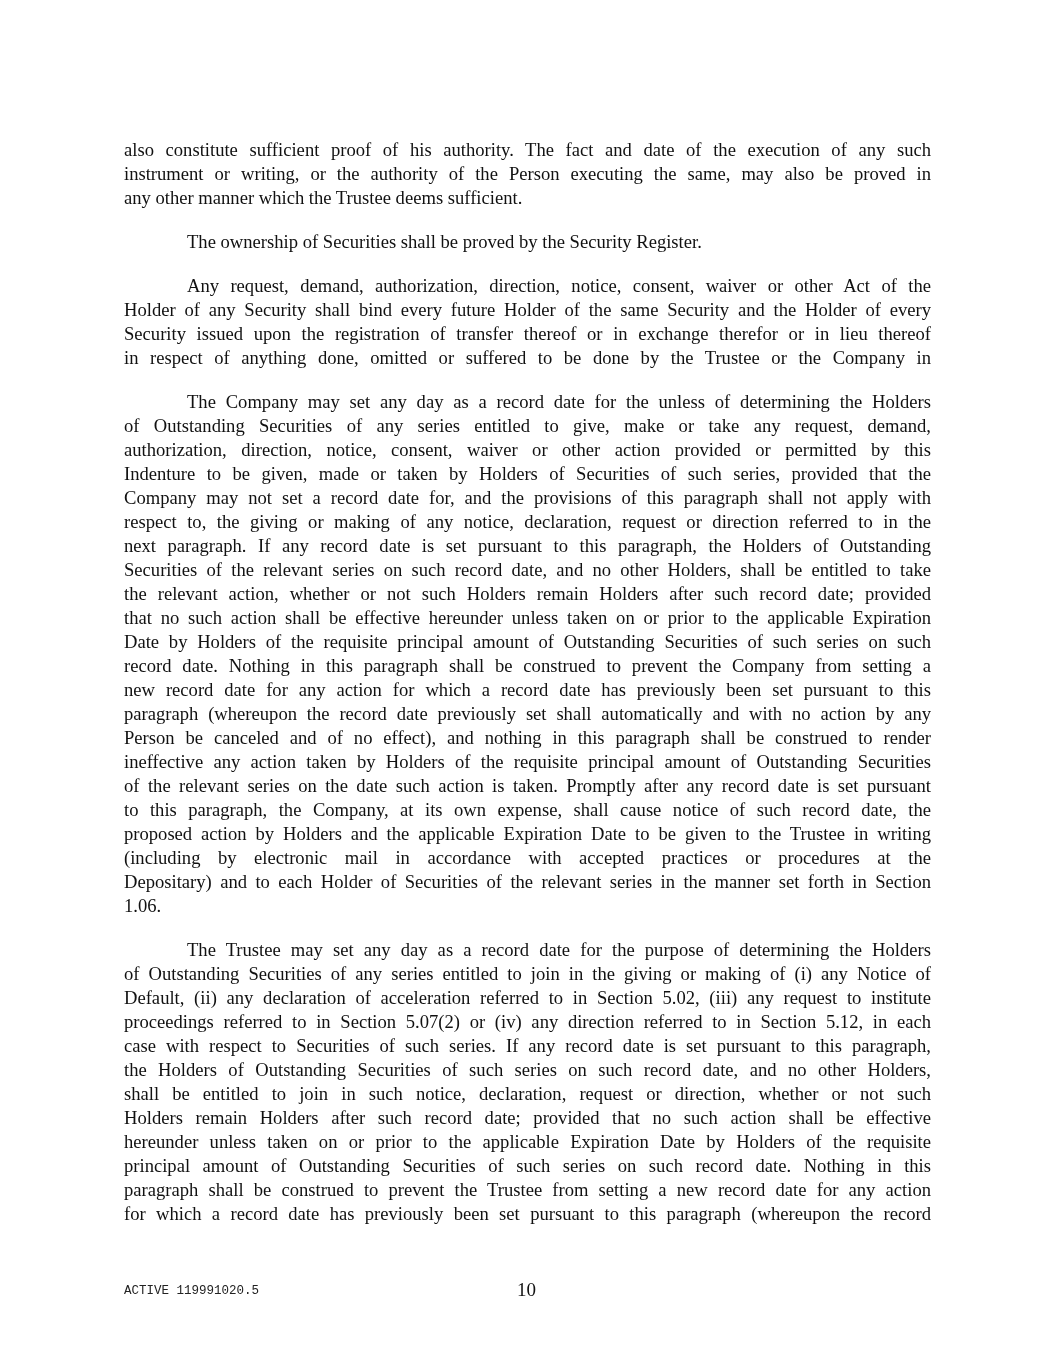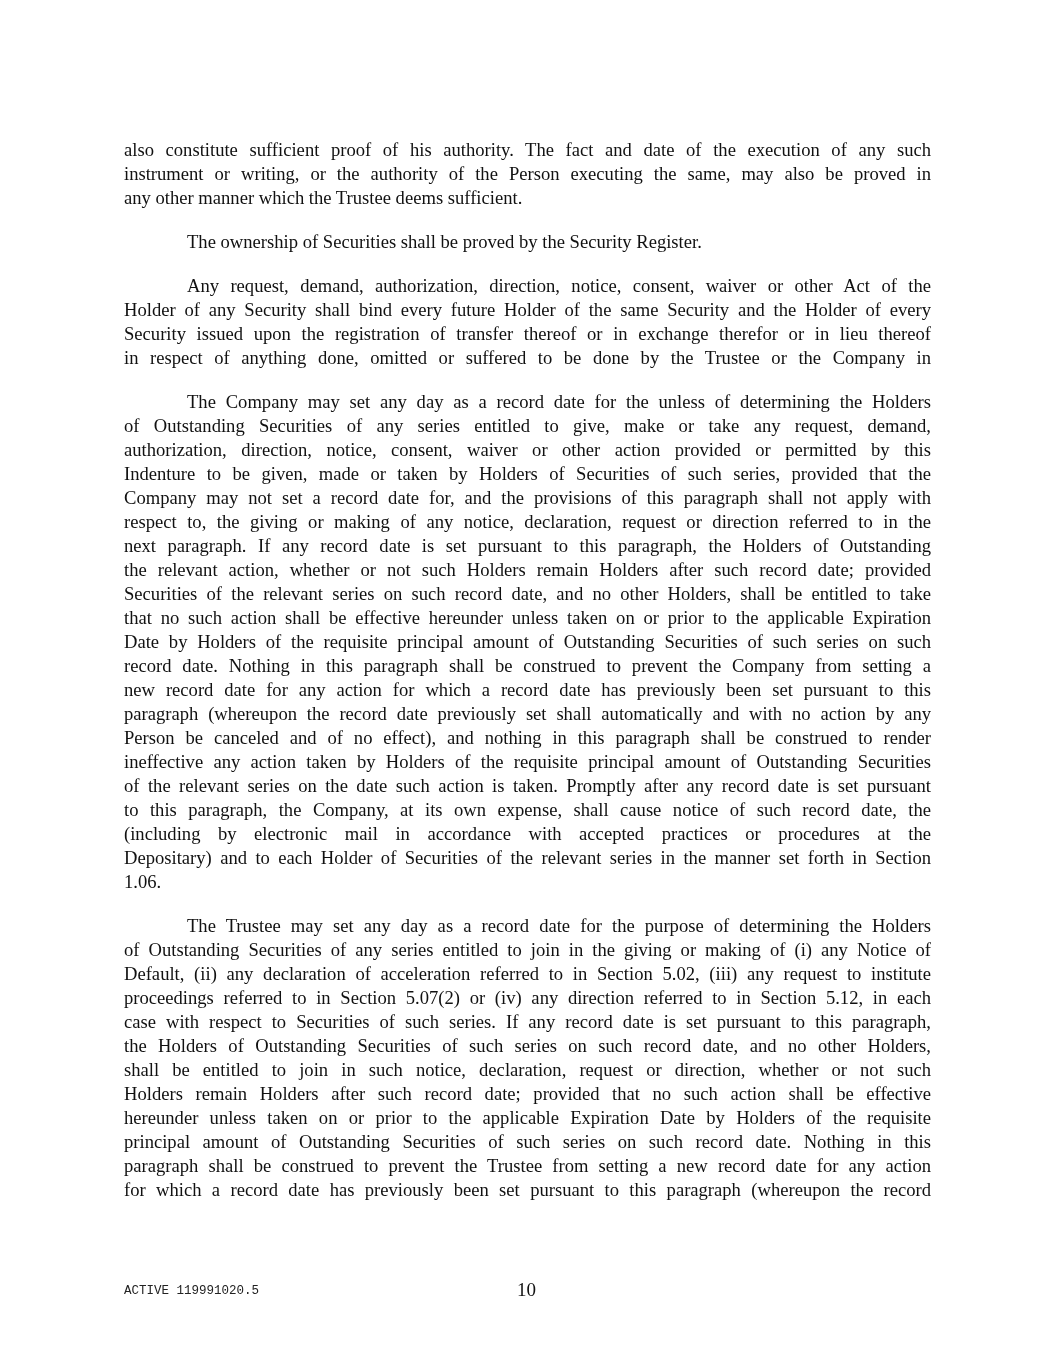--- a/index.html
+++ b/index.html
@@ -46,31 +46,32 @@
   </div>
 
   <div class="para">
     <span class="line indent">The Company may set any day as a record date for the unless of determining the Holders</span>
     <span class="line">of Outstanding Securities of any series entitled to give, make or take any request, demand,</span>
     <span class="line">authorization, direction, notice, consent, waiver or other action provided or permitted by this</span>
     <span class="line">Indenture to be given, made or taken by Holders of Securities of such series, provided that the</span>
     <span class="line">Company may not set a record date for, and the provisions of this paragraph shall not apply with</span>
     <span class="line">respect to, the giving or making of any notice, declaration, request or direction referred to in the</span>
     <span class="line">next paragraph.  If any record date is set pursuant to this paragraph, the Holders of Outstanding</span>
+    <span class="line">Securities of the relevant series on such record date, and no other Holders, shall be entitled to take</span>
     <span class="line">the relevant action, whether or not such Holders remain Holders after such record date; provided</span>
-    <span class="line">Securities of the relevant series on such record date, and no other Holders, shall be entitled to take</span>
     <span class="line">that no such action shall be effective hereunder unless taken on or prior to the applicable Expiration</span>
     <span class="line">Date by Holders of the requisite principal amount of Outstanding Securities of such series on such</span>
     <span class="line">record date.  Nothing in this paragraph shall be construed to prevent the Company from setting a</span>
     <span class="line">new record date for any action for which a record date has previously been set pursuant to this</span>
     <span class="line">paragraph (whereupon the record date previously set shall automatically and with no action by any</span>
     <span class="line">Person be canceled and of no effect), and nothing in this paragraph shall be construed to render</span>
     <span class="line">ineffective any action taken by Holders of the requisite principal amount of Outstanding Securities</span>
     <span class="line">of the relevant series on the date such action is taken.  Promptly after any record date is set pursuant</span>
     <span class="line">to this paragraph, the Company, at its own expense, shall cause notice of such record date, the</span>
+    <span class="line">proposed action by Holders and the applicable Expiration Date to be given to the Trustee in writing</span>
     <span class="line">(including by electronic mail in accordance with accepted practices or procedures at the</span>
     <span class="line">Depositary) and to each Holder of Securities of the relevant series in the manner set forth in Section</span>
     <span class="line last">1.06.</span>
   </div>
 
   <div class="para">
     <span class="line indent">The Trustee may set any day as a record date for the purpose of determining the Holders</span>
     <span class="line">of Outstanding Securities of any series entitled to join in the giving or making of (i) any Notice of</span>
     <span class="line">Default, (ii) any declaration of acceleration referred to in Section 5.02, (iii) any request to institute</span>
     <span class="line">proceedings referred to in Section 5.07(2) or (iv) any direction referred to in Section 5.12, in each</span>

